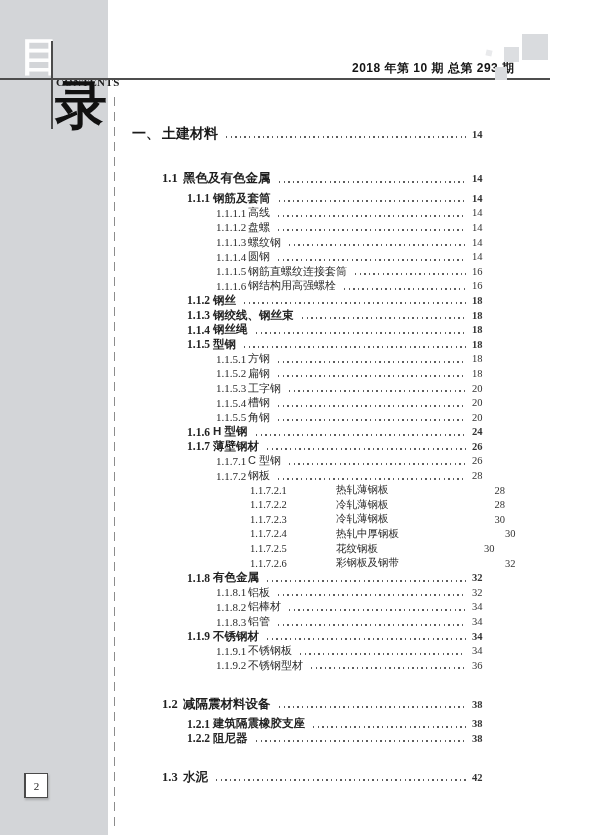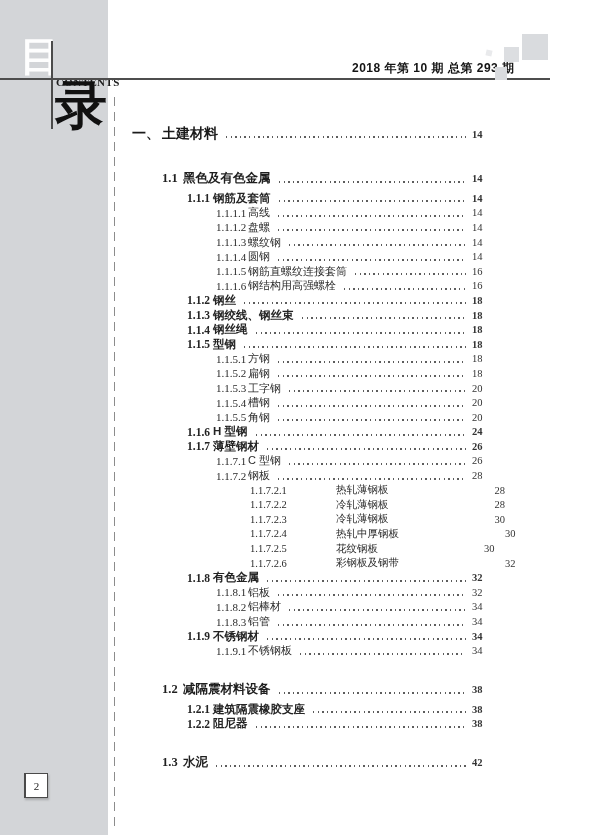--- a/index.html
+++ b/index.html
@@ -285,20 +285,26 @@
         <span class="title">不锈钢材</span>
         <span class="leader"></span>
         <span class="page-num">34</span>
       </div>
       <div class="row lv3">
         <span class="num">1.1.9.1</span>
         <span class="title">不锈钢板</span>
         <span class="leader"></span>
         <span class="page-num">34</span>
       </div>
+      <div class="row lv3">
+        <span class="num">1.1.9.2</span>
+        <span class="title">不锈钢型材</span>
+        <span class="leader"></span>
+        <span class="page-num">36</span>
+      </div>
       <div class="row lv1">
         <span class="num">1.2</span>
         <span class="title">减隔震材料设备</span>
         <span class="leader"></span>
         <span class="page-num">38</span>
       </div>
       <div class="row lv2">
         <span class="num">1.2.1</span>
         <span class="title">建筑隔震橡胶支座</span>
         <span class="leader"></span>

